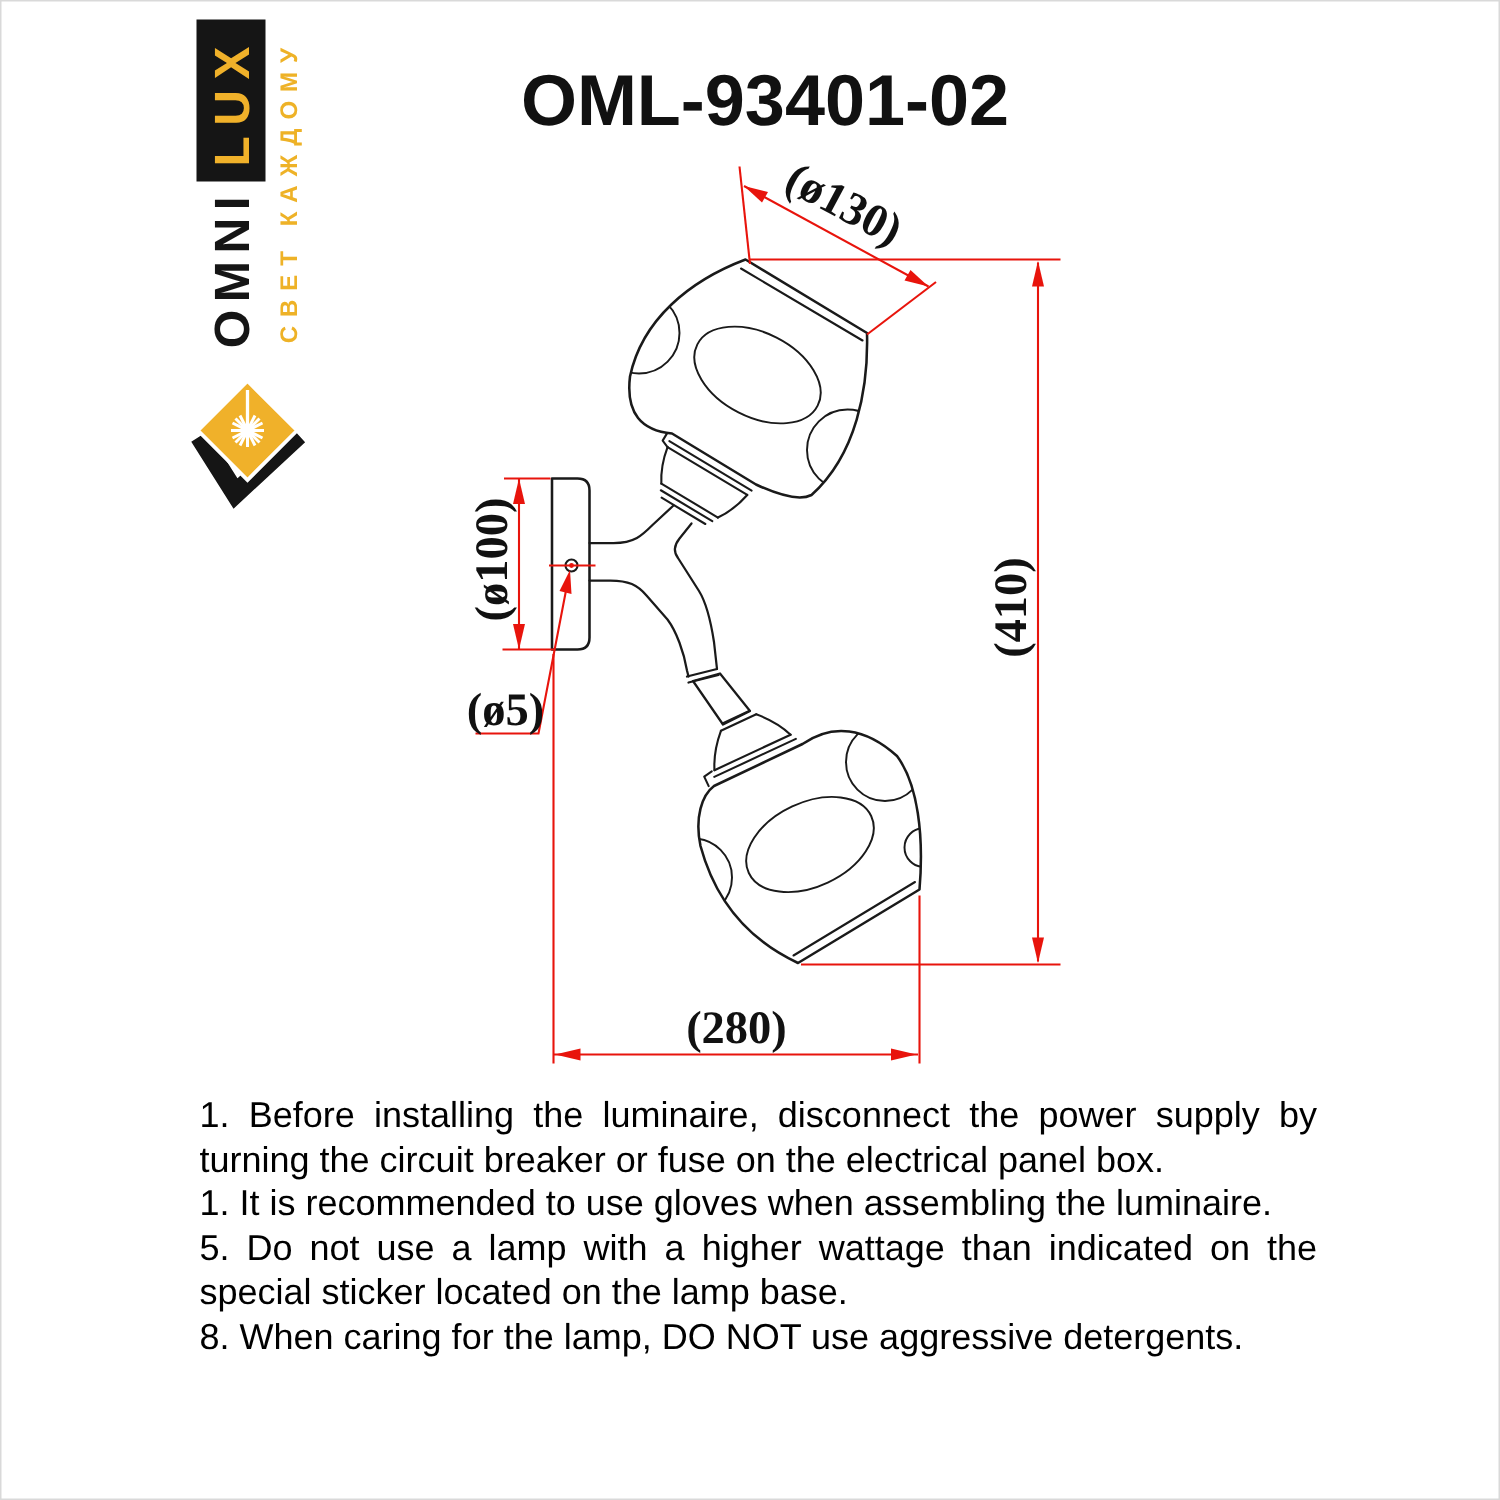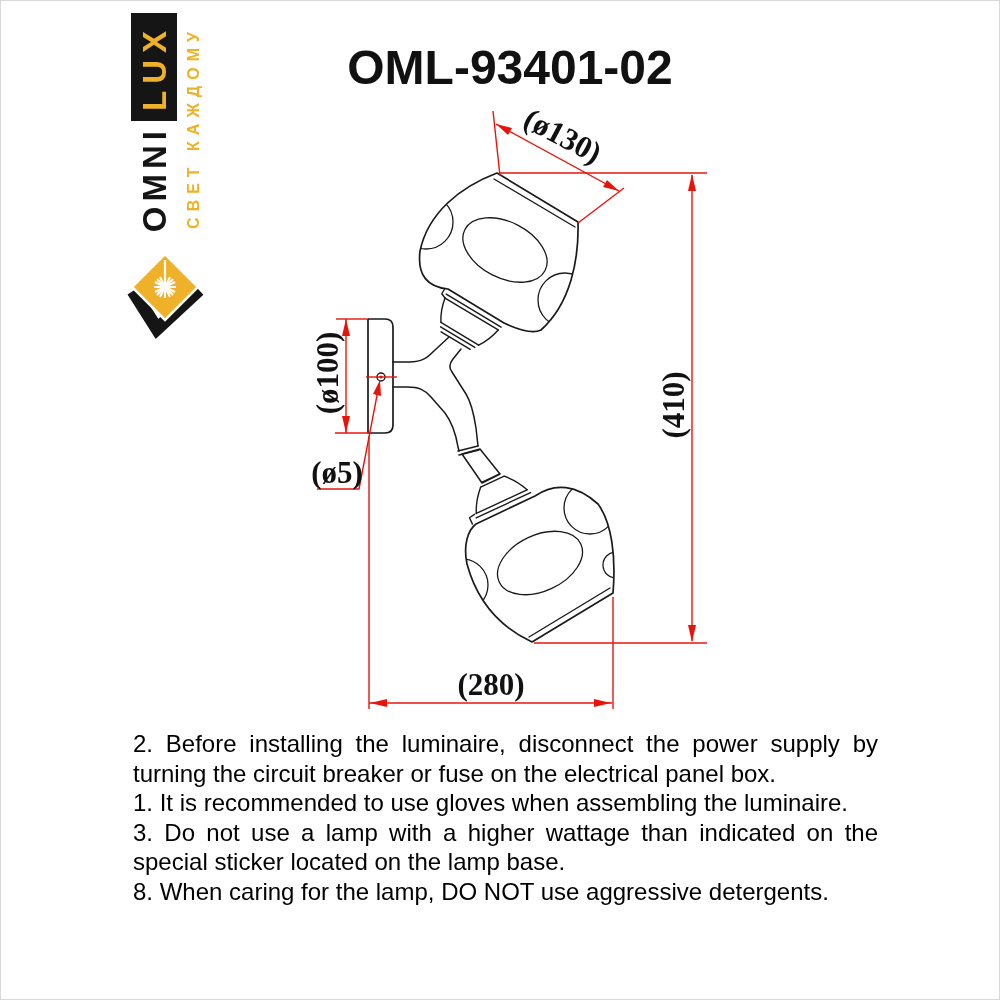--- a/index.html
+++ b/index.html
@@ -198,19 +198,19 @@
     <g>
       <text class="dimtext" transform="translate(558,145) rotate(28)" text-anchor="middle">(ø130)</text>
       <text class="dimtext" transform="translate(684,405) rotate(-90)" text-anchor="middle">(410)</text>
       <text class="dimtext" transform="translate(338,373) rotate(-90)" text-anchor="middle">(ø100)</text>
       <text class="dimtext" x="337" y="483" text-anchor="middle">(ø5)</text>
       <text class="dimtext" x="491" y="695" text-anchor="middle">(280)</text>
     </g>
   </svg>
 
   <div class="instructions">
-    <p>2. Before installing the luminaire, disconnect the power supply by turning the circuit breaker or fuse on the electrical panel box.</p>
+    <p>1. Before installing the luminaire, disconnect the power supply by turning the circuit breaker or fuse on the electrical panel box.</p>
     <p>1. It is recommended to use gloves when assembling the luminaire.</p>
-    <p>3. Do not use a lamp with a higher wattage than indicated on the special sticker located on the lamp base.</p>
+    <p>5. Do not use a lamp with a higher wattage than indicated on the special sticker located on the lamp base.</p>
     <p>8. When caring for the lamp, DO NOT use aggressive detergents.</p>
   </div>
 
 </div>
 
 </body></html>

